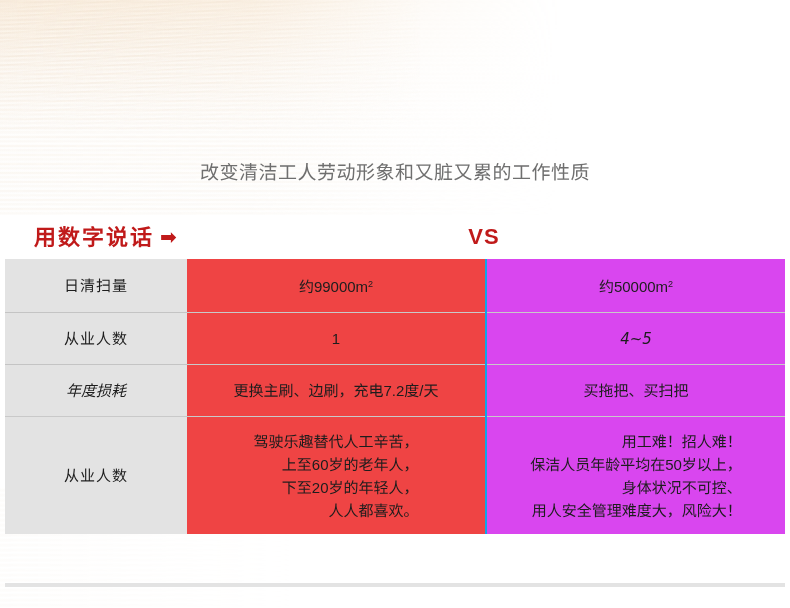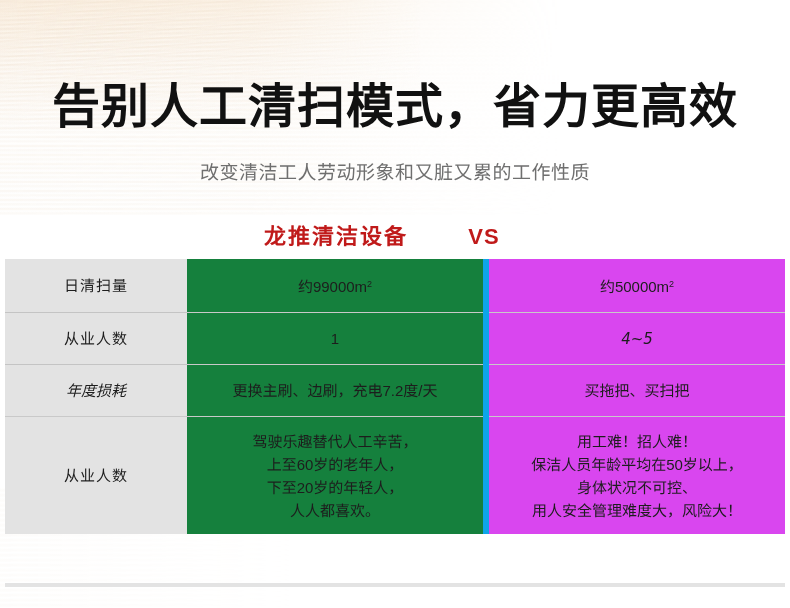--- a/index.html
+++ b/index.html
@@ -185,35 +185,35 @@
   .cmp-table tr:last-child td {
     border-bottom: none;
   }
   .cmp-table td.label {
     background: #e3e3e3;
     font-size: 15px;
     letter-spacing: 1px;
     border-bottom-color: #c4c4c4;
   }
   .cmp-table td.colA {
-    background: #15803d;
-    border-right: 6px solid #0ea5e9;
+    background: #ef4444;
+    border-right: 2px solid #0ea5e9;
   }
   .cmp-table td.colB {
     background: #d946ef;
   }
   .cmp-table tr.r1 td { height: 53px; }
   .cmp-table tr.r2 td { height: 51px; }
   .cmp-table tr.r3 td { height: 51px; }
   .cmp-table tr.r4 td { height: 51px; }
   .cmp-table tr.r5 td { height: 117px; }
 
   .multi {
     display: inline-block;
-    text-align: center;
+    text-align: right;
     line-height: 23px;
     font-size: 15px;
   }
   .nowrap { white-space: nowrap; }
   sup.sq { font-size: 9px; vertical-align: 5px; }
   .tilde { font-family: "DejaVu Sans", sans-serif; font-style: italic; }
 
   .table-foot {
     position: absolute;
     left: 5px;
@@ -225,26 +225,25 @@
 </style>
 </head>
 <body>
 
 <div class="page">
 
   <div class="texture"></div>
   <div class="texture2"></div>
   <div class="texture-bottom"></div>
 
-  <div class="title">告别人工清扫模式，省力更高效</div>
 
   <div class="subtitle">改变清洁工人劳动形象和又脏又累的工作性质</div>
 
   <div class="headrow">
-    <div class="hcell h-left">龙推清洁设备</div>
+    <div class="hcell h-lead"><span>用数字说话</span><span class="h-arrow">➡</span></div>
     <div class="hcell h-vs">VS</div>
   </div>
 
   <table class="cmp-table">
     <colgroup>
       <col class="c-label">
         <col class="c-a">
         <col class="c-b">
     </colgroup>
     <tbody>

